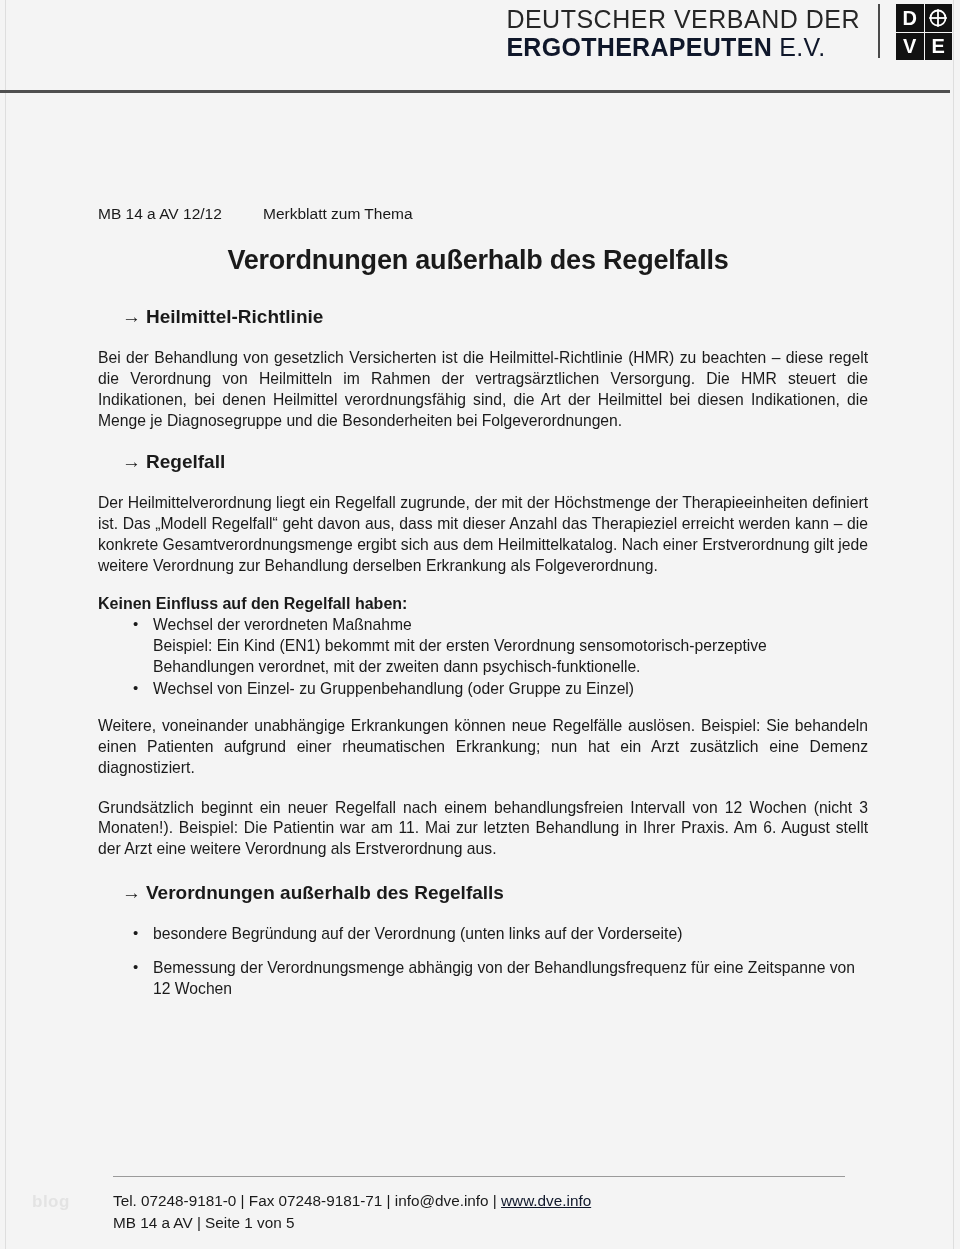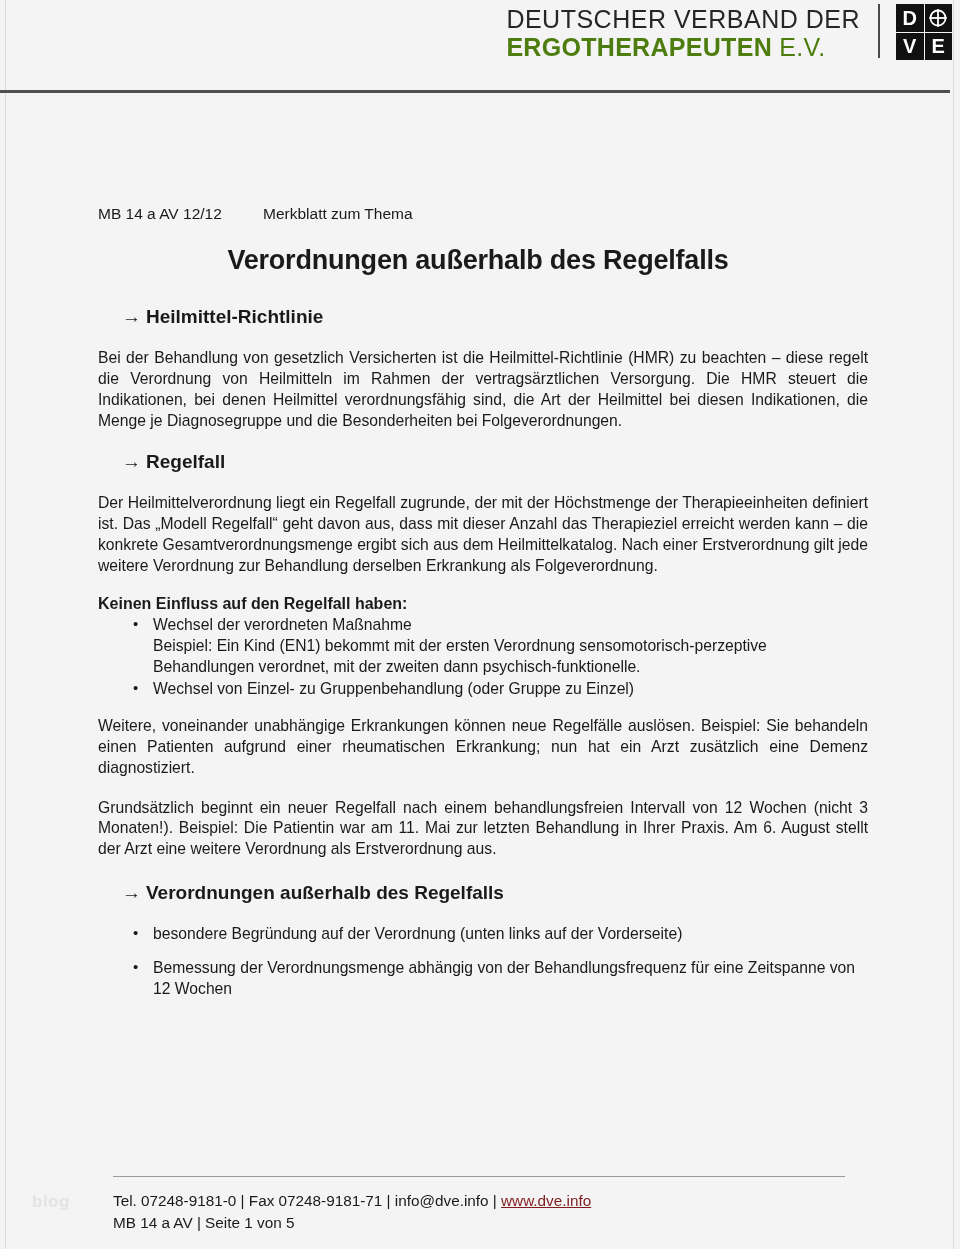--- a/index.html
+++ b/index.html
@@ -54,21 +54,21 @@
   .wordmark .line1 {
     font-size: 25px;
     letter-spacing: 0.5px;
     font-weight: 400;
     color: #262626;
     white-space: nowrap;
   }
   .wordmark .line2 {
     font-size: 25px;
     letter-spacing: 0.3px;
-    color: #4d7c0f;
+    color: #0f172a;
     white-space: nowrap;
     margin-top: 3px;
   }
   .wordmark .line2 .strong { font-weight: 700; }
   .wordmark .line2 .light  { font-weight: 400; }
 
   .logo-divider {
     width: 2px;
     height: 54px;
     background: #4a4a4a;
@@ -190,21 +190,21 @@
     background: #9a9a9a;
   }
   .footer {
     position: absolute;
     left: 113px;
     top: 1190px;
     font-size: 15.3px;
     line-height: 1.42;
   }
   .footer a.link {
-    color: #7f1d1d;
+    color: #0f172a;
     text-decoration: underline;
   }
   .watermark {
     position: absolute;
     left: 32px;
     top: 1192px;
     font-size: 17px;
     color: #e3e3e3;
     font-weight: 700;
     letter-spacing: 0.5px;

